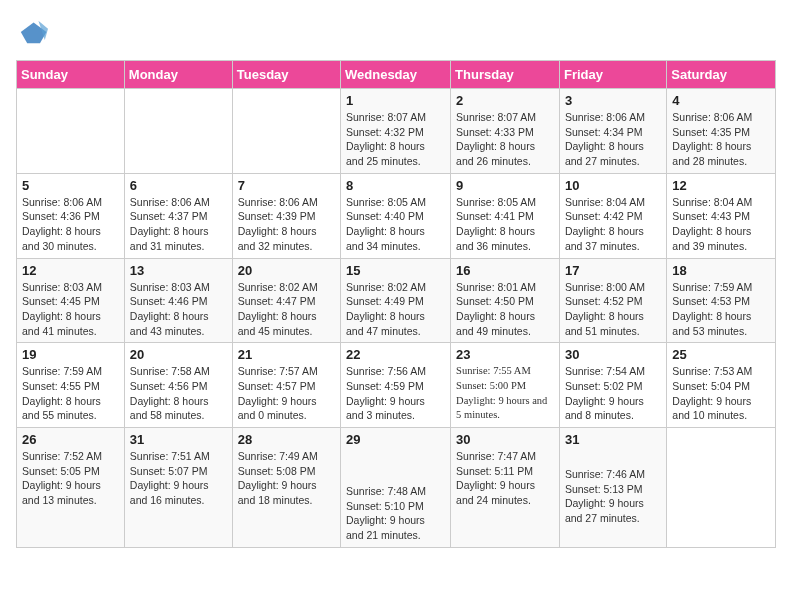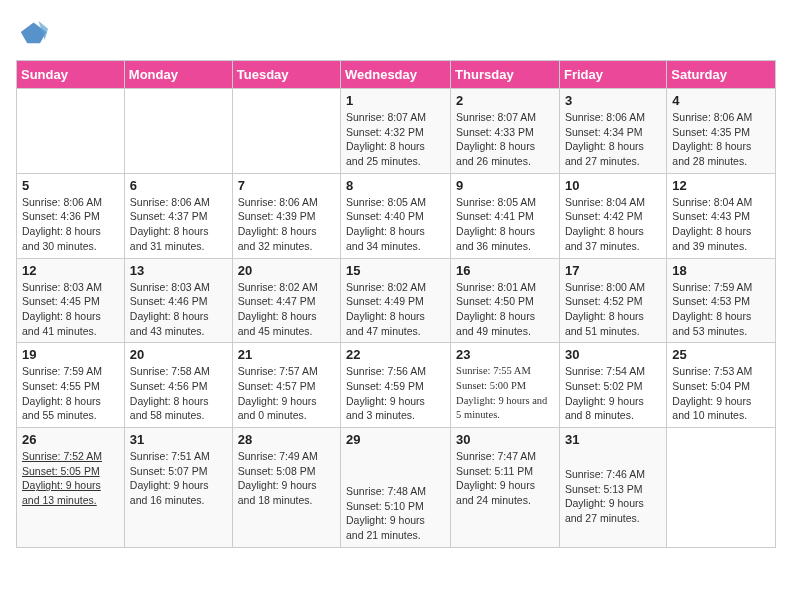--- a/index.html
+++ b/index.html
@@ -285,21 +285,21 @@
         <td>
           <span class="day-num">25</span>
           <div class="day-info" style="white-space: pre-line;">Sunrise: 7:53 AM
 Sunset: 5:04 PM
 Daylight: 9 hours and 10 minutes.</div>
         </td>
       </tr>
       <tr>
         <td>
           <span class="day-num">26</span>
-          <div class="day-info" style="white-space: pre-line; text-decoration: underline;">Sunrise: 7:52 AM
+          <div class="day-info" style="white-space: pre-line;">Sunrise: 7:52 AM
 Sunset: 5:05 PM
 Daylight: 9 hours and 13 minutes.</div>
         </td>
         <td>
           <span class="day-num">31</span>
           <div class="day-info" style="white-space: pre-line;">Sunrise: 7:51 AM
 Sunset: 5:07 PM
 Daylight: 9 hours and 16 minutes.</div>
         </td>
         <td>

